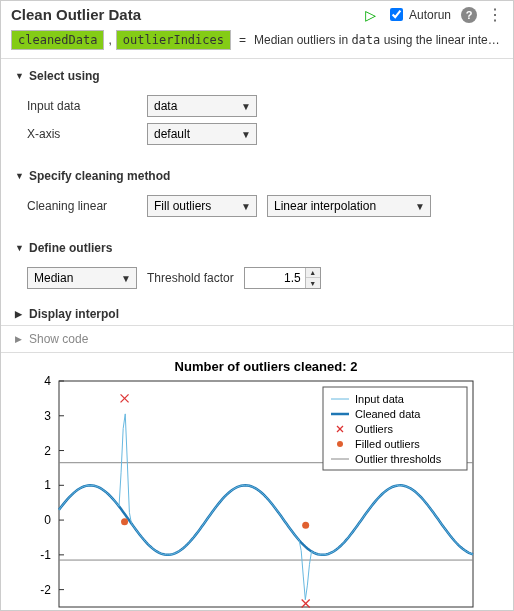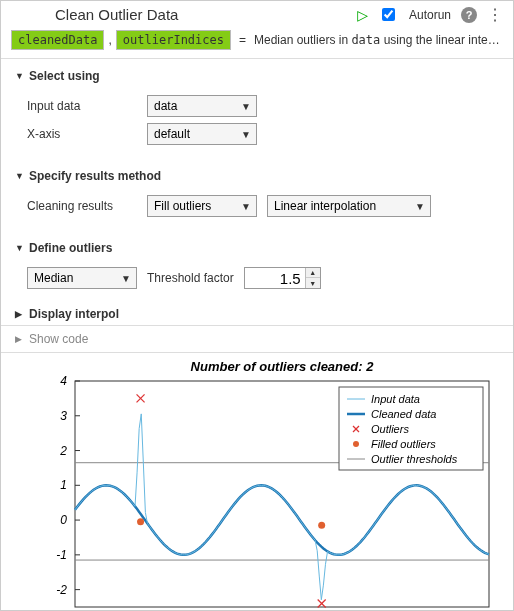--- a/index.html
+++ b/index.html
@@ -1,24 +1,24 @@
 <!DOCTYPE html>
 <html><head>
 <meta charset="utf-8">
 <style>
   * { box-sizing: border-box; }
   html, body { margin: 0; padding: 0; font-family: "Segoe UI", Arial, sans-serif; font-size: 12px; color: #333; background: #fff; }
   .app { width: 514px; height: 611px; border: 1px solid #ccc; display: flex; flex-direction: column; overflow: hidden; }
 
   
   .header { display: flex; align-items: center; padding: 4px 10px 2px 10px; }
-  .title { font-size: 15px; font-weight: 400; flex: 1; margin-left: 44px; }
+  .title { font-size: 15px; font-weight: 700; flex: 1; }
   .hdr-icons { display: flex; align-items: center; gap: 10px; }
   .run-icon { color: #0a0; font-size: 14px; line-height: 1; }
-  .autorun { display: flex; align-items: center; gap: 11px; font-size: 12px; }
+  .autorun { display: flex; align-items: center; gap: 3px; font-size: 12px; }
   .help-icon { width: 16px; height: 16px; border-radius: 50%; background: #888; color: #fff; display: flex; align-items: center; justify-content: center; font-size: 11px; font-weight: bold; }
   .more-icon { font-size: 16px; color: #555; line-height: 1; }
 
   
   .out-row { display: flex; align-items: center; padding: 4px 10px 8px 10px; gap: 4px; }
   .out-var { border: 1px solid #bbb; padding: 2px 6px; font-family: Menlo, Consolas, monospace; font-size: 12px; background: #84cc16; }
   .eq { margin: 0 4px; }
   .desc { font-size: 12px; white-space: nowrap; overflow: hidden; text-overflow: ellipsis; flex: 1; }
   .mono { font-family: Menlo, Consolas, monospace; }
 
@@ -30,29 +30,29 @@
   .tri { font-size: 9px; display: inline-block; width: 10px; }
   .sec-body { padding: 4px 0 4px 12px; }
   .row { display: flex; align-items: center; margin: 6px 0; gap: 10px; }
   .lbl { width: 110px; font-size: 12px; }
   .sel { position: relative; }
   .sel select { appearance: none; -webkit-appearance: none; border: 1px solid #999; background: #f5f5f5; font-size: 12px; padding: 2px 22px 2px 6px; height: 22px; }
   .sel .caret { position: absolute; right: 6px; top: 50%; transform: translateY(-50%); pointer-events: none; font-size: 10px; color: #333; }
   .sel.w1 select { width: 110px; }
   .sel.w2 select { width: 164px; }
   .num-wrap { display: flex; border: 1px solid #999; height: 22px; }
-  .num-wrap input { border: none; width: 60px; text-align: right; padding: 0 4px; font-size: 15px; outline: none; }
+  .num-wrap input { border: none; width: 60px; text-align: right; padding: 0 4px; font-size: 12px; outline: none; }
   .spin { display: flex; flex-direction: column; border-left: 1px solid #bbb; }
   .spin div { width: 14px; height: 10px; display: flex; align-items: center; justify-content: center; font-size: 7px; background: #f0f0f0; cursor: pointer; }
   .spin div:first-child { border-bottom: 1px solid #ccc; }
 
   .showcode { padding: 6px 14px; color: #888; font-size: 12px; cursor: pointer; display: flex; align-items: center; gap: 4px; }
 
   
-  .chart-wrap { flex: 1; display: flex; justify-content: flex-end; padding: 4px 8px 0 8px; overflow: hidden; font-style: italic; }
+  .chart-wrap { flex: 1; display: flex; justify-content: flex-start; padding: 4px 8px 0 8px; overflow: hidden; }
   svg { font-family: Arial, sans-serif; }
   .chart-title { font-size: 13px; font-weight: 600; text-anchor: middle; }
   .legend-box { fill: #fff; stroke: #555; stroke-width: 1; }
   .thin { stroke: #67b8e0; stroke-width: 1; fill: none; }
   .thick { stroke: #1f77b4; stroke-width: 2.5; fill: none; }
   .thresh { stroke: #888; stroke-width: 1; }
   .xmark { stroke: #d33; stroke-width: 1.2; }
   .dot { fill: #e06030; }
 </style>
 </head>
@@ -107,25 +107,25 @@
           </select>
           <span class="caret">▼</span>
         </span>
       </div>
     </div>
   </div>
 
   <div class="section">
     <div class="sec-head">
       <span class="tri">▼</span>
-      <span>Specify results method</span>
+      <span>Specify cleaning method</span>
     </div>
     <div class="sec-body">
       <div class="row">
-        <span class="lbl">Cleaning results</span>
+        <span class="lbl">Cleaning linear</span>
         <span class="sel w1">
           <select>
             <option>Fill outliers</option>
           </select>
           <span class="caret">▼</span>
         </span>
         <span class="sel w2">
           <select>
             <option>Linear interpolation</option>
           </select>

